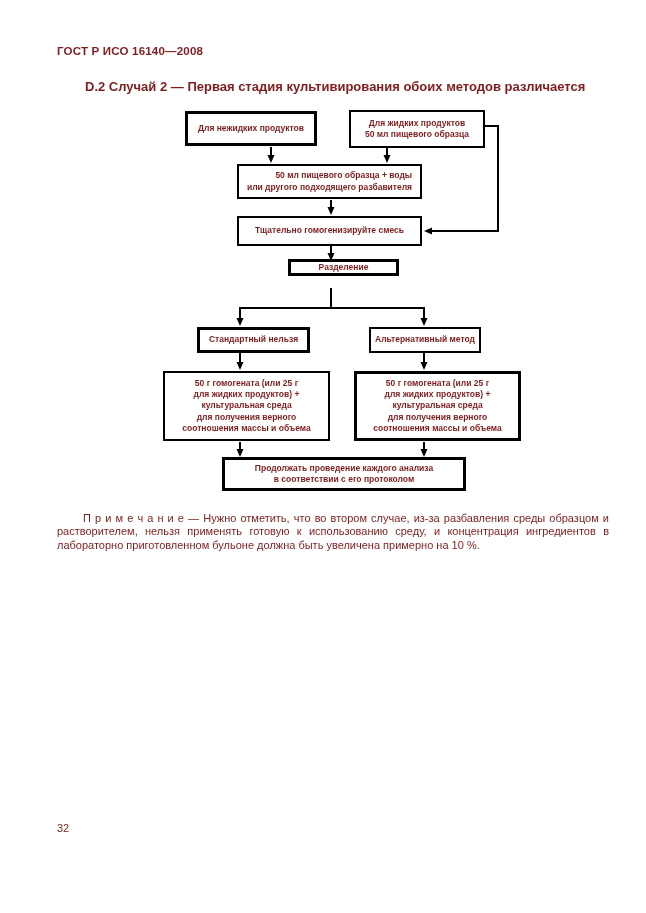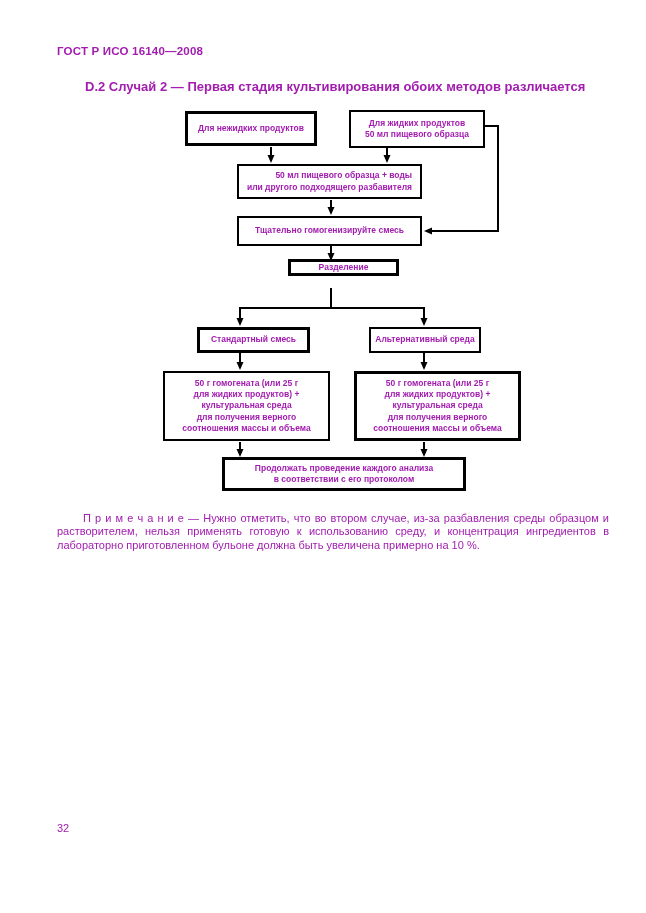--- a/index.html
+++ b/index.html
@@ -3,21 +3,21 @@
 <meta charset="utf-8">
 <style>
   html, body { margin: 0; padding: 0; background: #e8e8e8; }
   .page {
     position: relative;
     width: 646px;
     height: 913px;
     margin: 0 auto;
     background: #ffffff;
     font-family: "Liberation Sans", sans-serif;
-    color: #a21caf;
+    color: #7f1d1d;
     overflow: hidden;
   }
   .doc-header {
     position: absolute;
     left: 57px;
     top: 45px;
     font-size: 11.5px;
     font-weight: bold;
     letter-spacing: 0.2px;
   }
@@ -103,23 +103,23 @@
   <div class="fc-box" style="left:349px; top:110px; width:136px; height:38px;">Для жидких продуктов
 50 мл пищевого образца</div>
 
   <div class="fc-box" style="left:237px; top:164px; width:185px; height:35px;text-align:right;">50 мл пищевого образца + воды
 или другого подходящего разбавителя</div>
 
   <div class="fc-box" style="left:237px; top:216px; width:185px; height:30px;text-align:center;">Тщательно гомогенизируйте смесь</div>
 
   <div class="fc-box b3" style="left:277px; top:259px; width:111px; height:17px;">Разделение</div>
 
-  <div class="fc-box b3" style="left:186px; top:327px; width:113px; height:26px;">Стандартный смесь</div>
+  <div class="fc-box b3" style="left:186px; top:327px; width:113px; height:26px;">Стандартный нельзя</div>
 
-  <div class="fc-box" style="left:369px; top:327px; width:112px; height:26px;">Альтернативный среда</div>
+  <div class="fc-box" style="left:369px; top:327px; width:112px; height:26px;">Альтернативный метод</div>
 
   <div class="fc-box" style="left:163px; top:371px; width:167px; height:70px;">50 г гомогената (или 25 г
 для жидких продуктов) +
 культуральная среда
 для получения верного
 соотношения массы и объема</div>
 
   <div class="fc-box b3" style="left:343px; top:371px; width:167px; height:70px;">50 г гомогената (или 25 г
 для жидких продуктов) +
 культуральная среда

